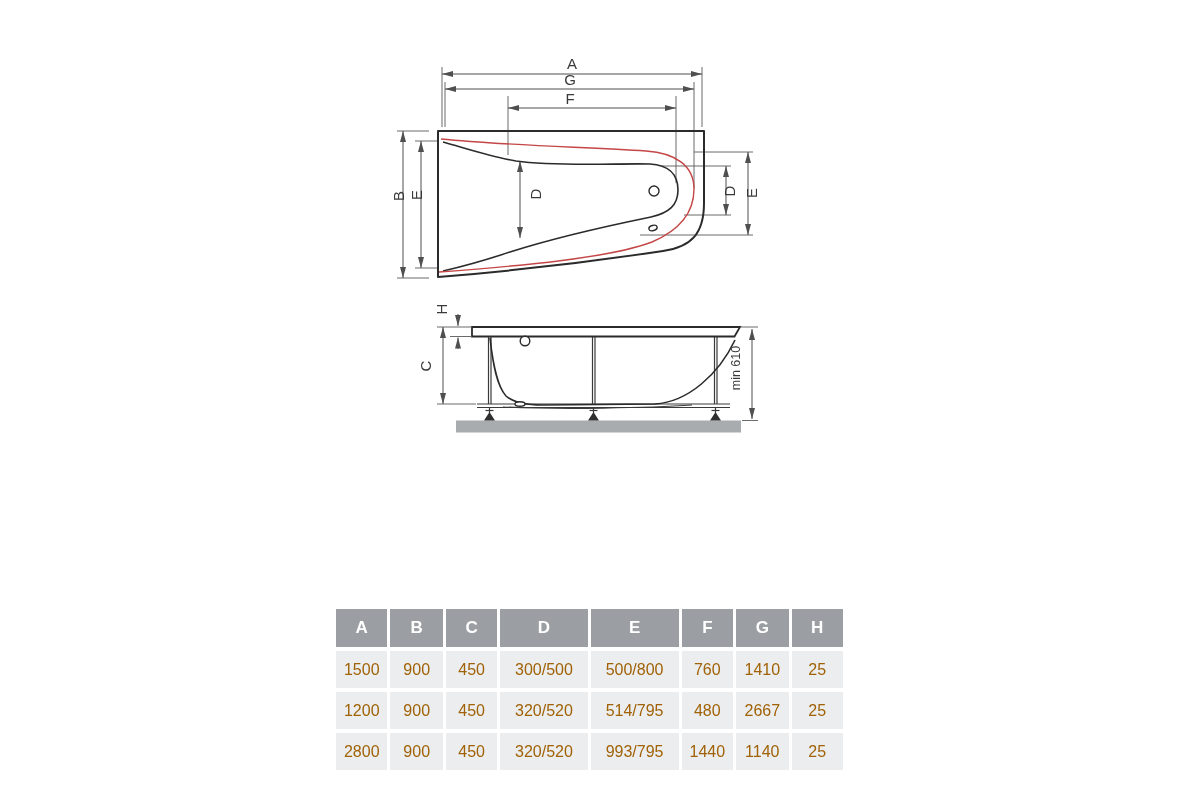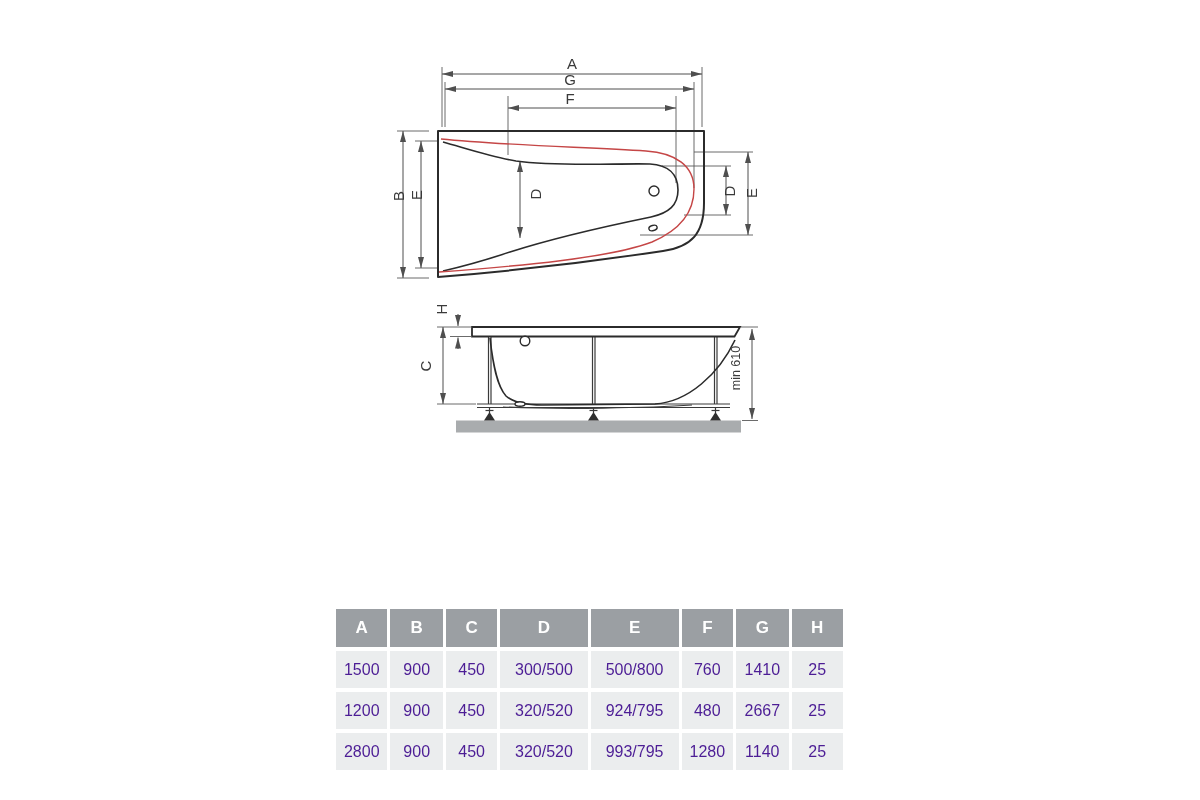--- a/index.html
+++ b/index.html
@@ -15,21 +15,21 @@
   .ext{stroke:#5a5a5a;stroke-width:0.9;fill:none;}
   .outline{stroke:#2b2b2b;stroke-width:2;fill:none;stroke-linejoin:round;}
   .outline-thin{stroke:#2b2b2b;stroke-width:1.6;fill:none;}
   .frame{stroke:#3a3a3a;stroke-width:1.2;fill:none;}
   .hole{stroke:#2b2b2b;stroke-width:1.4;fill:#ffffff;}
   
   .dim-table{position:absolute;left:336px;top:609px;width:507px;}
   .t-row{display:flex;gap:3px;margin-bottom:4px;}
   .cell{display:flex;align-items:center;justify-content:center;}
   .head .cell{height:38px;background:#9b9fa3;color:#ffffff;font-weight:bold;font-size:17px;}
-  .body-row .cell{height:37px;background:#ebedee;color:#4c1d95;font-size:16px;}
+  .body-row .cell{height:37px;background:#ebedee;color:#a16207;font-size:16px;}
   
   .t-row .cell:nth-child(1){flex:52 0 0;}
   .t-row .cell:nth-child(2){flex:53 0 0;}
   .t-row .cell:nth-child(3){flex:52 0 0;}
   .t-row .cell:nth-child(4){flex:88 0 0;}
   .t-row .cell:nth-child(5){flex:89 0 0;}
   .t-row .cell:nth-child(6){flex:52 0 0;}
   .t-row .cell:nth-child(7){flex:53 0 0;}
   .t-row .cell:nth-child(8){flex:52 0 0;}
 </style>
@@ -169,30 +169,30 @@
       <div class="cell">500/800</div>
       <div class="cell">760</div>
       <div class="cell">1410</div>
       <div class="cell">25</div>
     </div>
     <div class="t-row body-row">
       <div class="cell">1200</div>
       <div class="cell">900</div>
       <div class="cell">450</div>
       <div class="cell">320/520</div>
-      <div class="cell">924/795</div>
+      <div class="cell">514/795</div>
       <div class="cell">480</div>
       <div class="cell">2667</div>
       <div class="cell">25</div>
     </div>
     <div class="t-row body-row">
       <div class="cell">2800</div>
       <div class="cell">900</div>
       <div class="cell">450</div>
       <div class="cell">320/520</div>
       <div class="cell">993/795</div>
-      <div class="cell">1280</div>
+      <div class="cell">1440</div>
       <div class="cell">1140</div>
       <div class="cell">25</div>
     </div>
   </div>
 
 </div>
 
 </body></html>

